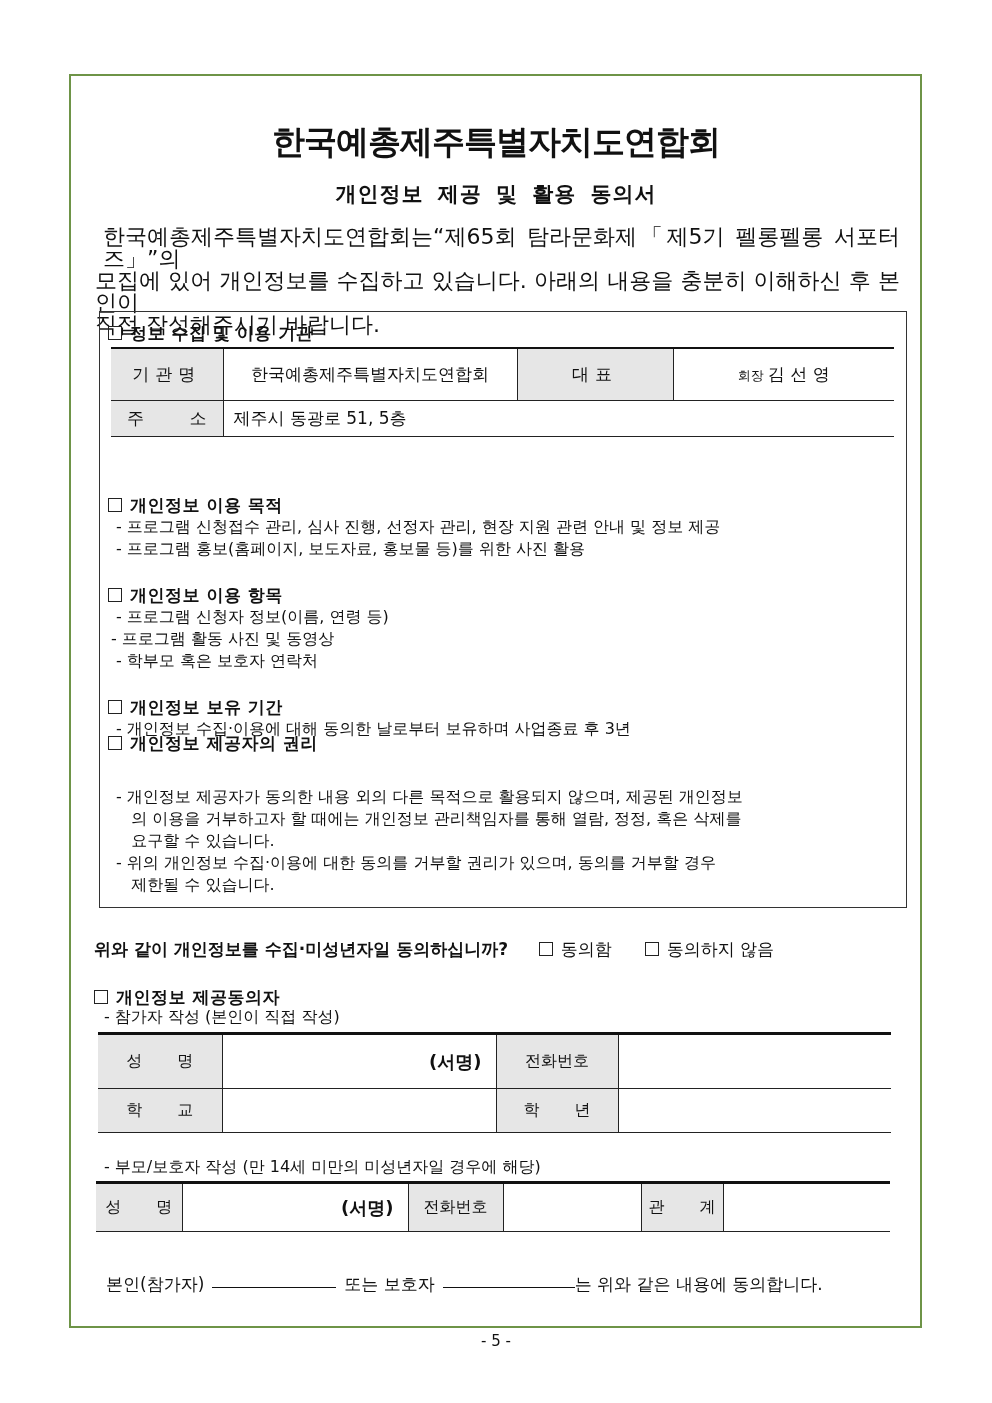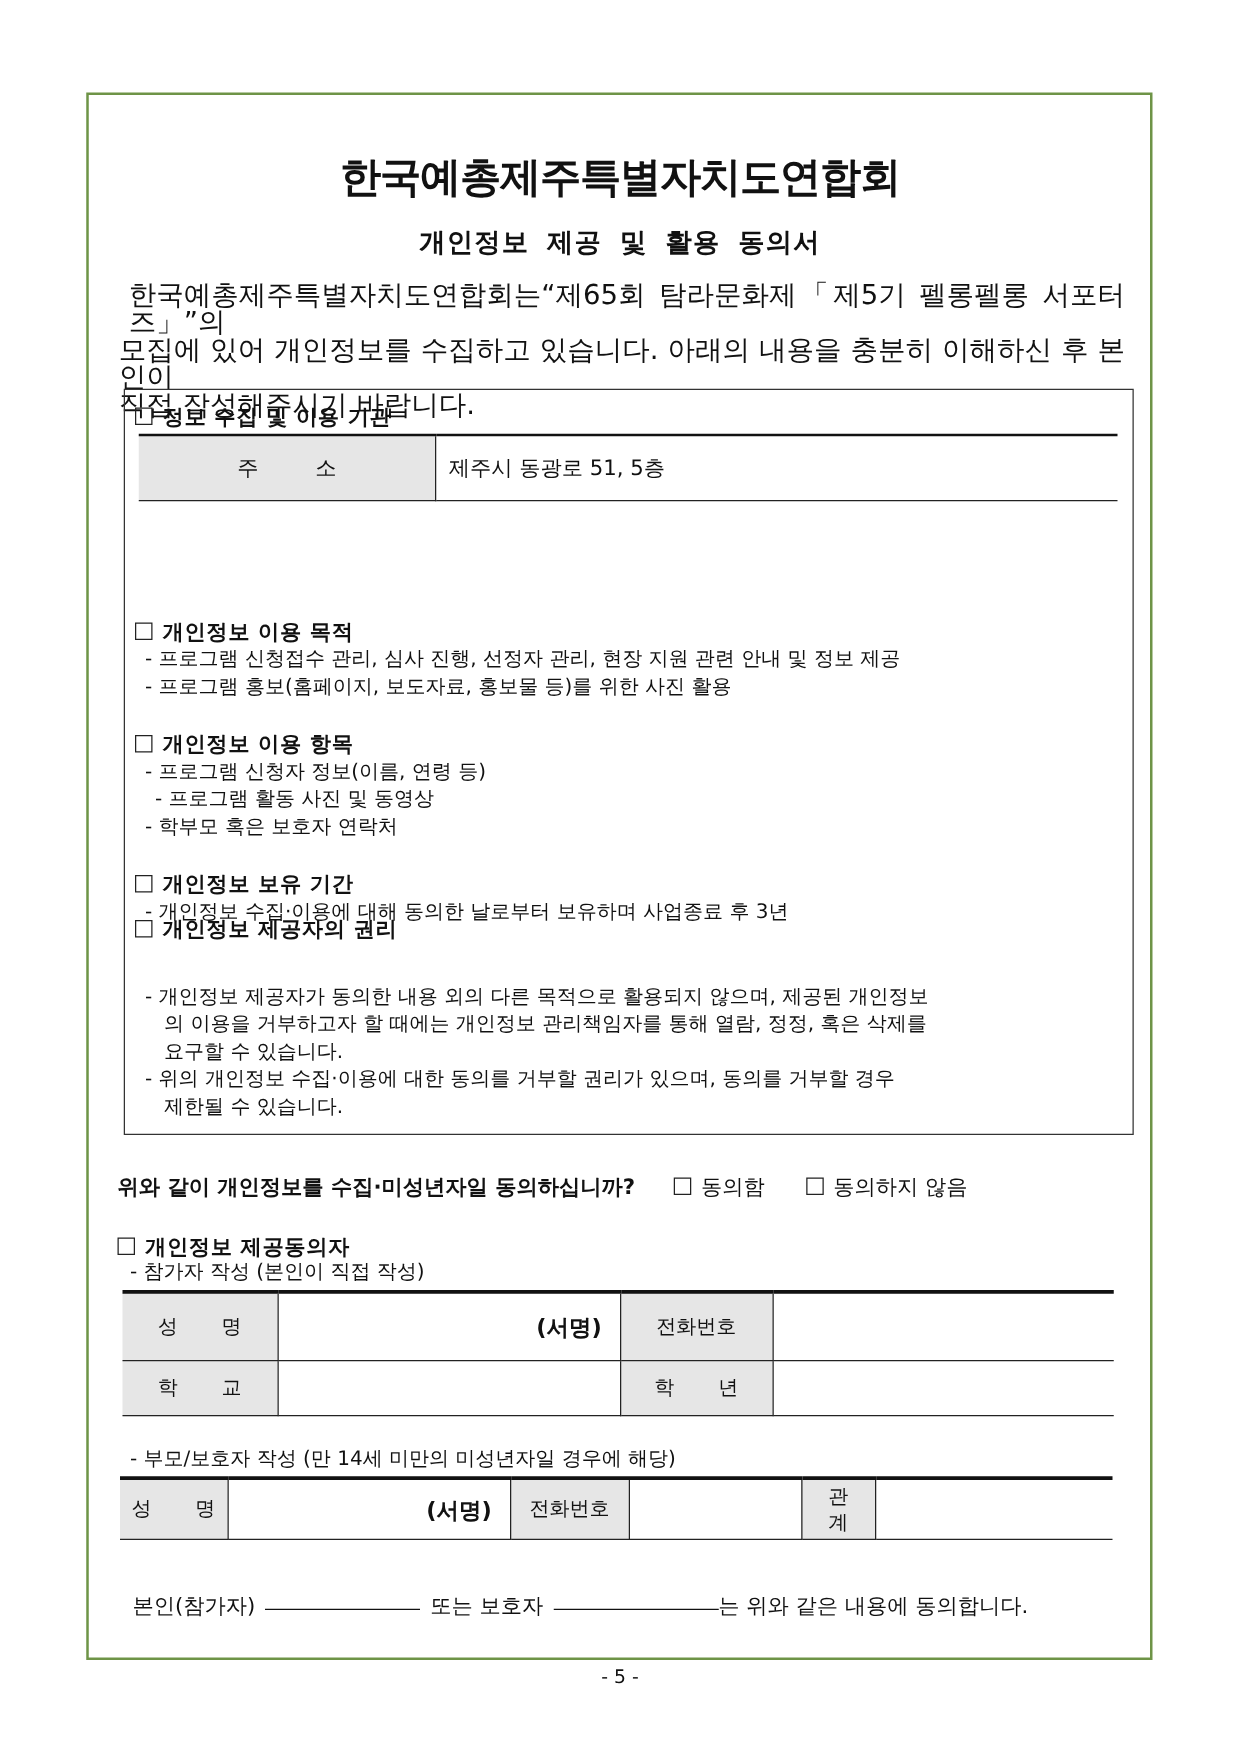--- a/index.html
+++ b/index.html
@@ -45,38 +45,44 @@
 </div>
 
 <div class="box"></div>
 
 <div class="abs sec-title" style="left:108px; top:322px;">
   <span class="cb"></span><span>정보 수집 및 이용 기관</span>
 </div>
 
 <table class="info">
   <tbody>
+      <tr>
+    <td class="lbl" style="width:112px">기관명</td>
+    <td style="width:294px">한국예총제주특별자치도연합회</td>
+    <td class="lbl" style="width:156px">대표</td>
+    <td><span class="rep-prefix">회장</span><span>김 선 영</span></td>
+  </tr>
   <tr>
     <td class="lbl" style="letter-spacing:0; word-spacing:40px">주  소</td>
     <td class="left" colspan="3" style="border-right:none">제주시 동광로 51, 5층</td>
   </tr>
 </tbody>
   </table>
 
 <div class="abs sec-title" style="left:108px; top:494px;">
   <span class="cb"></span><span>개인정보 이용 목적</span>
 </div>
 <div class="abs bullet" style="left:116px; top:516px;">- 프로그램 신청접수 관리, 심사 진행, 선정자 관리, 현장 지원 관련 안내 및 정보 제공</div>
 <div class="abs bullet" style="left:116px; top:538px;">- 프로그램 홍보(홈페이지, 보도자료, 홍보물 등)를 위한 사진 활용</div>
 
 <div class="abs sec-title" style="left:108px; top:584px;">
   <span class="cb"></span><span>개인정보 이용 항목</span>
 </div>
 <div class="abs bullet" style="left:116px; top:606px;">- 프로그램 신청자 정보(이름, 연령 등)</div>
-<div class="abs bullet" style="left:124px; top:628px;">- 프로그램 활동 사진 및 동영상</div>
+<div class="abs bullet" style="left:111px; top:628px;">- 프로그램 활동 사진 및 동영상</div>
 <div class="abs bullet" style="left:116px; top:650px;">- 학부모 혹은 보호자 연락처</div>
 
 <div class="abs sec-title" style="left:108px; top:696px;">
   <span class="cb"></span><span>개인정보 보유 기간</span>
 </div>
 <div class="abs bullet" style="left:116px; top:718px;">- 개인정보 수집·이용에 대해 동의한 날로부터 보유하며 사업종료 후 3년</div>
 
 <div class="abs sec-title" style="left:108px; top:732px;">
   <span class="cb"></span><span>개인정보 제공자의 권리</span>
 </div>
@@ -117,21 +123,21 @@
   </table>
 
 <div class="abs bullet" style="left:104px; top:1156px;">- 부모/보호자 작성 (만 14세 미만의 미성년자일 경우에 해당)</div>
 <table class="form-table" style="left:96px; top:1181px; width:794px;">
   <tbody>
       <tr style="height:49px">
     <td class="lbl spaced" style="width:86px">성 명</td>
     <td class="sign" style="width:226px">(서명)</td>
     <td class="lbl" style="width:95px">전화번호</td>
     <td style="width:138px"></td>
-    <td class="lbl spaced" style="width:59px">관 계</td>
+    <td class="lbl spaced" style="width:82px">관 계</td>
     <td></td>
   </tr>
 </tbody>
   </table>
 
 <div class="abs" style="left:106px; top:1273px; font-size:17px;">
   <span>본인(참가자)</span><span class="blank"></span><span>또는 보호자</span><span class="blank" style="width:132px; margin-right:0"></span><span>는 위와 같은 내용에 동의합니다.</span>
 </div>
 
 <div class="abs" style="left:0; width:992px; top:1332px; text-align:center; font-size:15px;">- 5 -</div>

